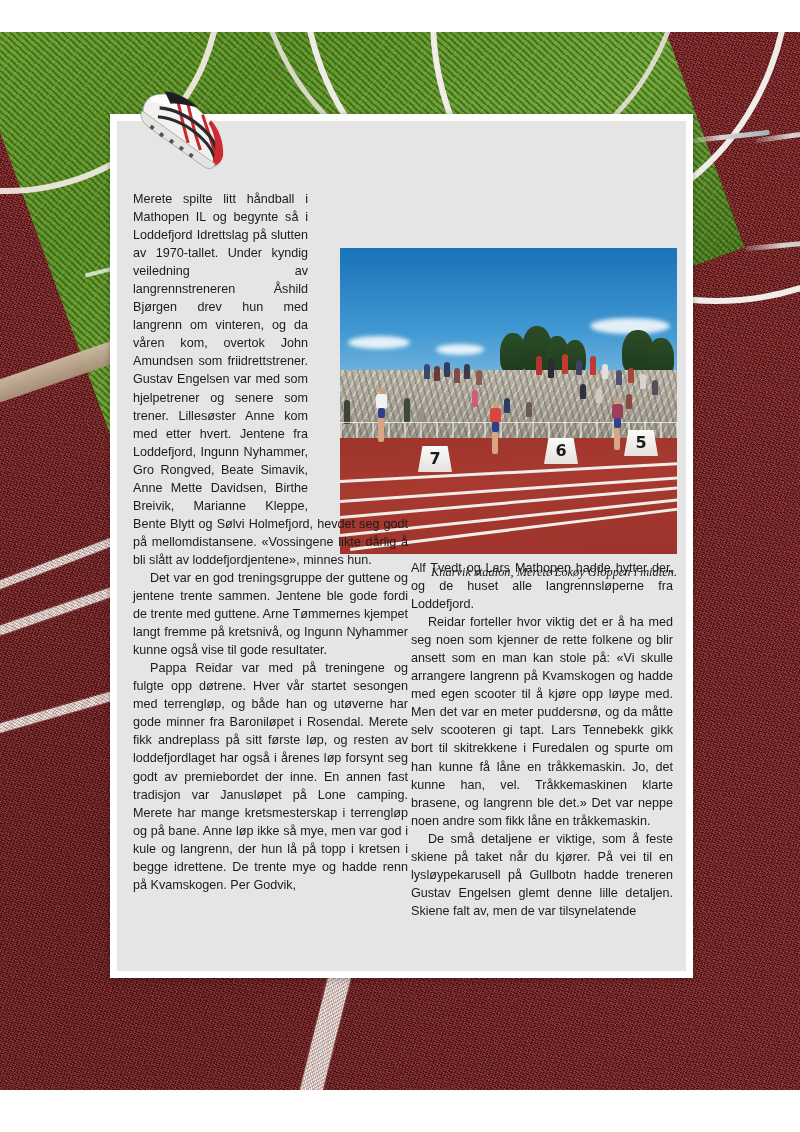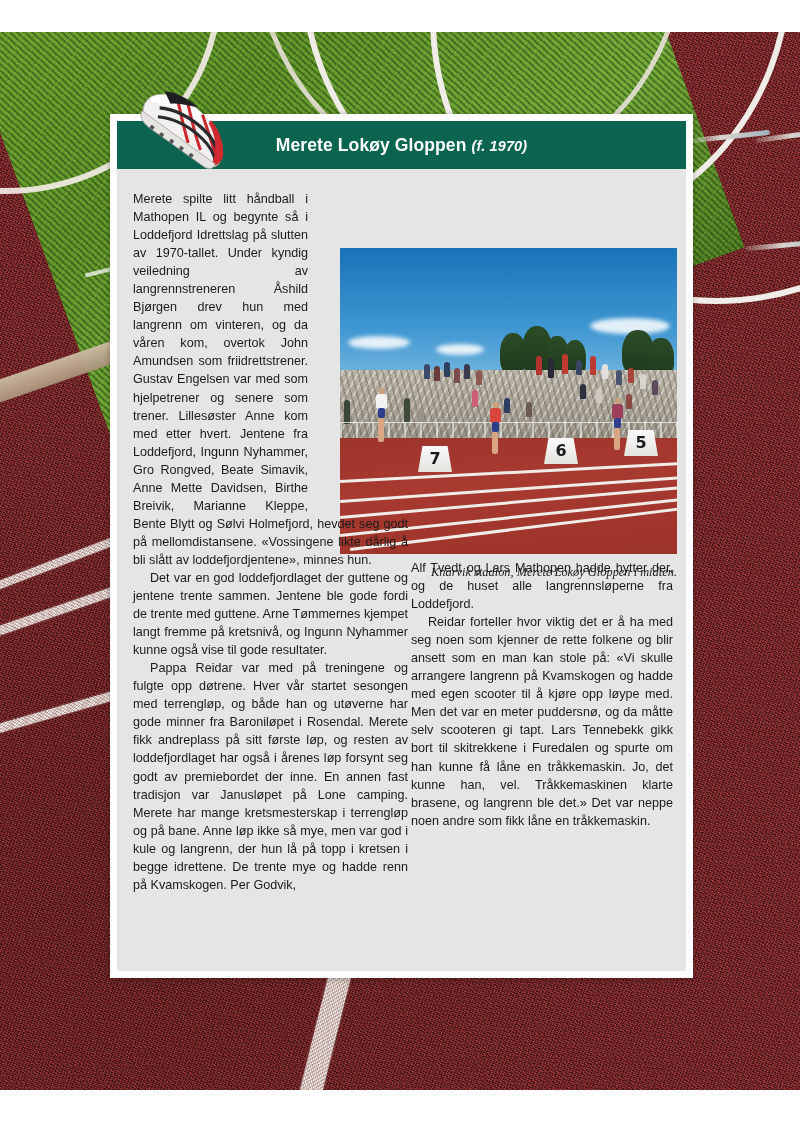--- a/index.html
+++ b/index.html
@@ -345,26 +345,20 @@
     <div class="dash" style="left:745px; top:210px; width:95px; transform:rotate(-5deg);"></div>
     <div class="dash" style="left:400px; top:255px; width:120px; transform:rotate(-3deg);"></div>
   </div>
 
   <div class="margin-strip" style="left:0; top:0; width:800px; height:32px;"></div>
   <div class="margin-strip" style="left:0; top:1090px; width:800px; height:42px;"></div>
 
   <div id="card">
     <div id="card-inner">
 
-      <div id="banner">
-        <div id="banner-title">
-          <span>Merete Lokøy Gloppen</span>
-          <span class="byear">(f. 1970)</span>
-        </div>
-      </div>
 
       <div id="body-area">
 
         <div id="photo-frame">
           <div class="ph-sky"></div>
           <div class="cloud" style="left:8px; top:88px; width:62px; height:13px;"></div>
           <div class="cloud" style="left:96px; top:96px; width:48px; height:11px;"></div>
           <div class="cloud" style="left:250px; top:70px; width:80px; height:16px;"></div>
           <div class="cloud" style="left:190px; top:100px; width:55px; height:10px;"></div>
 
@@ -434,27 +428,28 @@
           <div class="ph-marker" style="left:78px; top:198px;">7</div>
           <div class="ph-marker" style="left:204px; top:190px;">6</div>
           <div class="ph-marker" style="left:284px; top:182px;">5</div>
         </div>
 
         <div id="caption">Knarvik stadion, Merete Lokøy Gloppen i midten.</div>
 
         <div id="col-a" class="col-text">
           <div id="img-spacer"></div>
           <p>Merete spilte litt håndball i Mathopen IL og begynte så i Loddefjord Idrettslag på slutten av 1970-tallet. Under kyndig veiledning av langrennstreneren Åshild Bjørgen drev hun med langrenn om vinteren, og da våren kom, overtok John Amundsen som friidrettstrener. Gustav Engelsen var med som hjelpetrener og senere som trener. Lillesøster Anne kom med etter hvert. Jentene fra Loddefjord, Ingunn Nyhammer, Gro Rongved, Beate Simavik, Anne Mette Davidsen, Birthe Breivik, Marianne Kleppe, Bente Blytt og Sølvi Holmefjord, hevdet seg godt på mellomdistansene. «Vossingene likte dårlig å bli slått av loddefjordjentene», minnes hun.</p>
-          <p>Det var en god loddefjordlaget der guttene og jentene trente sammen. Jentene ble gode fordi de trente med guttene. Arne Tømmernes kjempet langt fremme på kretsnivå, og Ingunn Nyhammer kunne også vise til gode resultater.</p>
+          <p>Det var en god treningsgruppe der guttene og jentene trente sammen. Jentene ble gode fordi de trente med guttene. Arne Tømmernes kjempet langt fremme på kretsnivå, og Ingunn Nyhammer kunne også vise til gode resultater.</p>
           <p>Pappa Reidar var med på treningene og fulgte opp døtrene. Hver vår startet sesongen med terrengløp, og både han og utøverne har gode minner fra Baroniløpet i Rosendal. Merete fikk andreplass på sitt første løp, og resten av loddefjordlaget har også i årenes løp forsynt seg godt av premiebordet der inne. En annen fast tradisjon var Janusløpet på Lone camping. Merete har mange kretsmesterskap i terrengløp og på bane. Anne løp ikke så mye, men var god i kule og langrenn, der hun lå på topp i kretsen i begge idrettene. De trente mye og hadde renn på Kvamskogen. Per Godvik,</p>
         </div>
 
         <div id="col-b" class="col-text">
           <p>Alf Tvedt og Lars Mathopen hadde hytter der, og de huset alle langrennsløperne fra Loddefjord.</p>
           <p>Reidar forteller hvor viktig det er å ha med seg noen som kjenner de rette folkene og blir ansett som en man kan stole på: «Vi skulle arrangere langrenn på Kvamskogen og hadde med egen scooter til å kjøre opp løype med. Men det var en meter puddersnø, og da måtte selv scooteren gi tapt. Lars Tennebekk gikk bort til skitrekkene i Furedalen og spurte om han kunne få låne en tråkkemaskin. Jo, det kunne han, vel. Tråkkemaskinen klarte brasene, og langrenn ble det.» Det var neppe noen andre som fikk låne en tråkkemaskin.</p>
+          <p>De små detaljene er viktige, som å feste skiene på taket når du kjører. På vei til en lysløypekarusell på Gullbotn hadde treneren Gustav Engelsen glemt denne lille detaljen. Skiene falt av, men de var tilsynelatende</p>
         </div>
 
       </div>
     </div>
 
     <svg id="shoe" viewBox="0 0 112 92">
       <g transform="rotate(38 56 46)">
         <path d="M8 40 C14 26, 34 18, 56 20 C74 22, 90 30, 100 42 C104 47, 104 54, 98 57 L30 62 C14 62, 5 52, 8 40 Z" fill="#f2f1ef" stroke="#b9b6b1" stroke-width="1"></path>
         <path d="M8 40 C14 26, 34 18, 56 20 C62 20.5, 68 21.5, 73 23 L60 34 C44 33, 24 35, 12 42 Z" fill="#ffffff" opacity=".85"></path>
         <path d="M28 22 C38 30, 52 42, 66 52" stroke="#c9272d" stroke-width="3" fill="none"></path>

